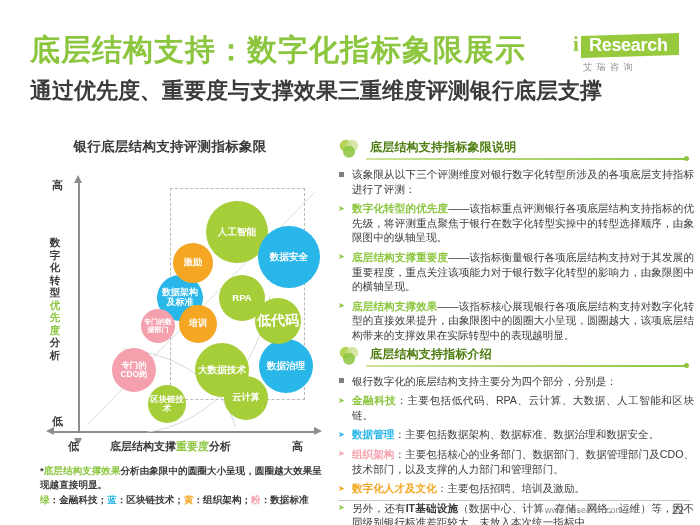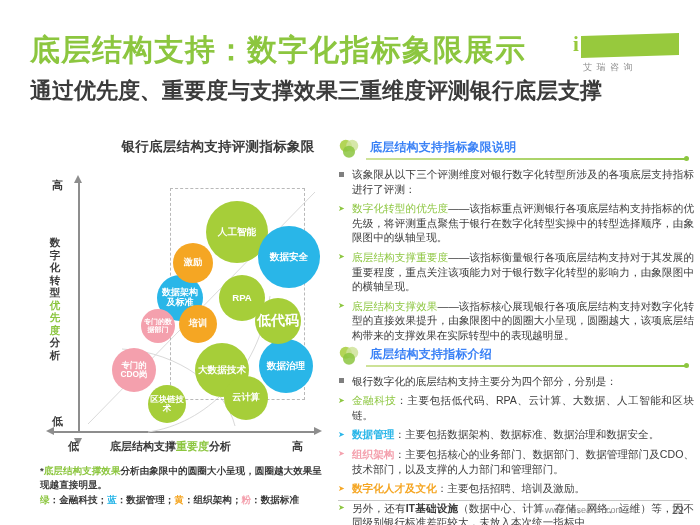--- a/index.html
+++ b/index.html
@@ -38,22 +38,22 @@
     position:absolute;left:22px;top:3px;font-size:18px;line-height:19px;
     font-weight:bold;color:#ffffff;letter-spacing:-0.3px;
   }
   #logo-cn{
     position:absolute;left:16px;top:28px;font-size:9px;color:#8e8e8e;
     letter-spacing:4.5px;
   }
   
   #chart-panel{position:absolute;left:0;top:126px;width:340px;height:399px;}
   #chart-title{
-    position:absolute;left:12px;top:12px;width:340px;text-align:center;
-    font-size:13.5px;font-weight:bold;color:#3b3b3b;letter-spacing:0.3px;padding-left:36px;
+    position:absolute;left:0;top:12px;width:340px;text-align:center;
+    font-size:13.5px;font-weight:bold;color:#3b3b3b;letter-spacing:0.3px;
   }
   #plot{position:absolute;left:30px;top:48px;width:300px;height:285px;}
   
   #y-axis{position:absolute;left:48px;top:8px;width:1.5px;height:250px;background:#8d8d8d;}
   #y-arrow{
     position:absolute;left:44px;top:1px;width:0;height:0;
     border-left:4.5px solid transparent;border-right:4.5px solid transparent;
     border-bottom:8px solid #8d8d8d;
   }
   #x-axis{position:absolute;left:22px;top:257px;width:264px;height:1.5px;background:#8d8d8d;}
@@ -107,21 +107,21 @@
     position:absolute;left:40px;top:338px;width:290px;
     font-size:9.6px;font-weight:bold;color:#3b3b3b;line-height:13.5px;
   }
   #chart-note .green{color:#8cc63f;}
   #legend-line{margin-top:2px;}
   
   #right-panel{position:absolute;left:338px;top:136px;width:356px;height:360px;}
   .sec-head{position:relative;height:26px;}
   .venn{position:absolute;left:0;top:2px;width:22px;height:22px;}
   .sec-title{
-    position:absolute;left:32px;top:3px;font-size:12px;font-weight:bold;color:#3b82f6;
+    position:absolute;left:32px;top:3px;font-size:12px;font-weight:bold;color:#4d7c0f;
     letter-spacing:0.2px;
   }
   .sec-rule{
     position:absolute;left:28px;top:22px;width:322px;height:2px;
     background:linear-gradient(to right,#cfe39a,#8cc63f);
   }
   .sec-rule:after{
     content:"";position:absolute;right:-1px;top:-2px;width:5px;height:5px;
     border-radius:50%;background:#8cc63f;
   }
@@ -132,21 +132,21 @@
   .bullet-sq:before{
     content:"";position:absolute;left:1px;top:4.5px;width:5px;height:5px;
     background:#7f7f7f;
   }
   .bullet-ar:before{
     content:"➤";position:absolute;left:0px;top:0.5px;font-size:8px;color:#8cc63f;
   }
   .bullet-ar.blue:before{color:#29b6e8;}
   .bullet-ar.pink:before{color:#f4a0ad;}
   .bullet-ar.yellow:before{color:#f5a623;}
-  .k-green{color:#8cc63f;font-weight:normal;margin-top:36px;}
+  .k-green{color:#8cc63f;font-weight:bold;margin-top:36px;}
   .k-blue{color:#29b6e8;font-weight:bold;margin-top:24px;}
   .k-pink{color:#f4a0ad;font-weight:bold;}
   .k-yellow{color:#f5a623;font-weight:bold;}
   .k-dark{color:#3b3b3b;font-weight:bold;}
   #foot-rule{
     position:absolute;left:338px;top:500px;width:352px;height:1px;background:#c9c9c9;
   }
   #foot-url{
     position:absolute;left:545px;top:505px;font-size:9px;color:#8e8e8e;
   }
@@ -157,20 +157,21 @@
 </style>
 </head>
 <body>
 
 <div id="header">
   <div id="main-title">底层结构支持：数字化指标象限展示</div>
   <div id="sub-title">通过优先度、重要度与支撑效果三重维度评测银行底层支撑</div>
   <div id="logo">
     <div id="logo-badge"></div>
     <div id="logo-i">i</div>
+    <div id="logo-word">Research</div>
     <div id="logo-cn">艾瑞咨询</div>
   </div>
 </div>
 
 <div id="chart-panel">
   <div id="chart-title">银行底层结构支持评测指标象限</div>
 
   <div id="plot">
 
     <div id="y-axis"></div>
@@ -234,21 +235,21 @@
           <span style="padding: 0px 2px;">云计算</span>
         </div>
         <div class="bubble" style="left: 118px; top: 211px; height: 38px; width: 38px; background: rgb(166, 206, 57); font-size: 8.4px; z-index: 51;">
           <span style="padding: 0px 2px;">区块链技术</span>
         </div>
       </div>
   </div>
 
   <div id="chart-note">
     <div id="note-line">*<span class="green">底层结构支撑效果</span>分析由象限中的圆圈大小呈现，圆圈越大效果呈现越直接明显。</div>
-    <div id="legend-line"><span style="color: rgb(140, 198, 63);">绿</span><span>：金融科技；</span><span style="color: rgb(41, 182, 232);">蓝</span><span>：数据管理；</span><span style="color: rgb(245, 166, 35);">黄</span><span>：组织架构；</span><span style="color: rgb(244, 160, 173);">粉</span><span>：数据标准</span></div>
+    <div id="legend-line"><span style="color: rgb(140, 198, 63);">绿</span><span>：金融科技；</span><span style="color: rgb(41, 182, 232);">蓝</span><span>：区块链技术；</span><span style="color: rgb(245, 166, 35);">黄</span><span>：组织架构；</span><span style="color: rgb(244, 160, 173);">粉</span><span>：数据标准</span></div>
   </div>
 
 </div>
 
 <div id="right-panel">
     <div class="sec-head">
       <span class="venn"><svg viewBox="0 0 24 24" width="22" height="22">
           <circle cx="8.5" cy="8.5" r="6.6" fill="#a6ce39" opacity="0.85"></circle>
           <circle cx="15.5" cy="8.5" r="6.6" fill="#cfe39a" opacity="0.85"></circle>
           <circle cx="12" cy="15" r="6.6" fill="#8cc63f" opacity="0.85"></circle>

